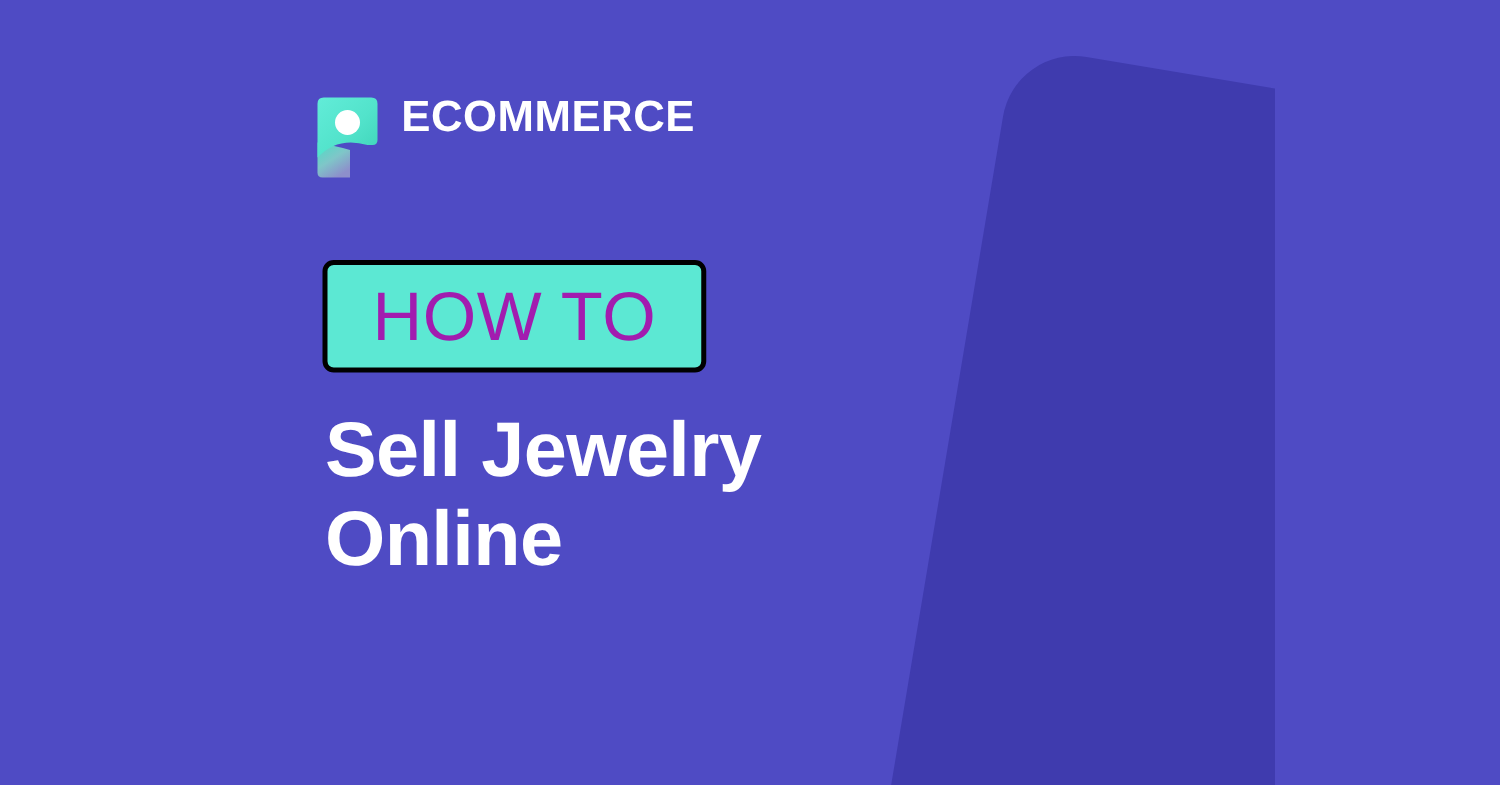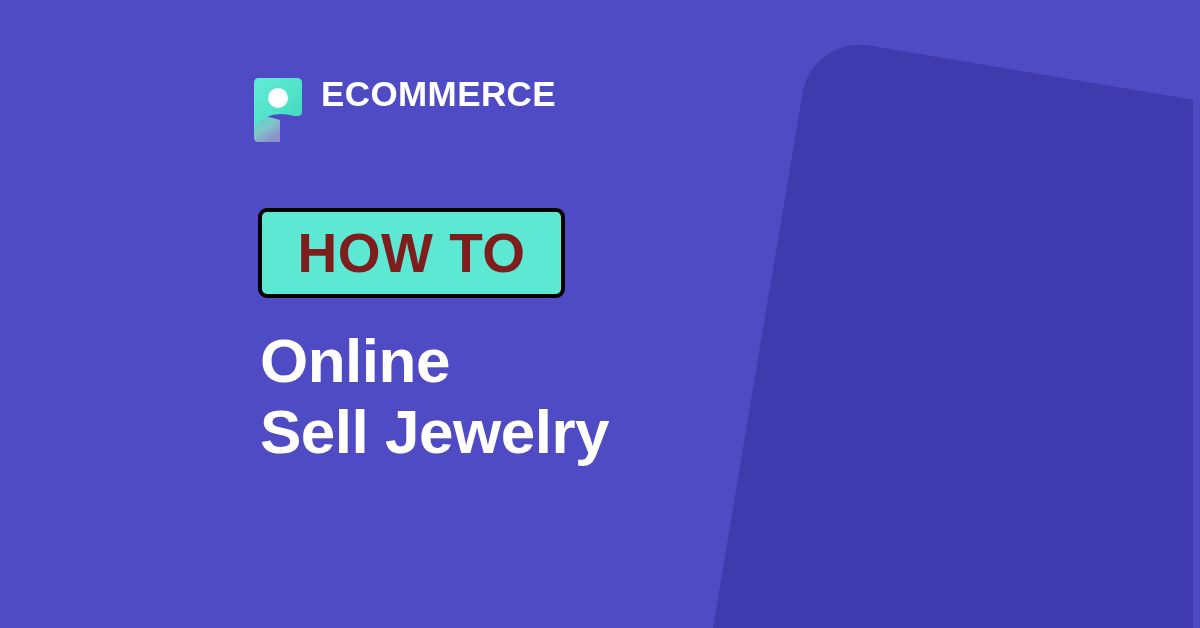--- a/index.html
+++ b/index.html
@@ -9,21 +9,21 @@
   body {
     width: 1200px;
     height: 628px;
     overflow: hidden;
     font-family: "Liberation Sans", sans-serif;
     background: #4f4bc4;
   }
 
   #banner {
     position: relative;
-    width: 1193px;
+    width: 1020px;
     height: 628px;
     background: #4f4bc4;
     overflow: hidden;
   }
 
   
   .bg-shape-layer {
     position: absolute;
     inset: 0;
     overflow: hidden;
@@ -89,23 +89,23 @@
     height: 90px;
     box-sizing: border-box;
     background: #5ce8d3;
     border: 4px solid #000000;
     border-radius: 9px;
     display: flex;
     align-items: center;
     justify-content: center;
   }
   .badge-text {
-    color: #7f1d1d;
+    color: #a21caf;
     font-family: "Liberation Sans", sans-serif;
-    font-weight: bold;
+    font-weight: normal;
     font-size: 55px;
     line-height: 55px;
     letter-spacing: 0.5px;
     white-space: nowrap;
   }
 
   
   .headline {
     position: absolute;
     left: 260px;
@@ -158,18 +158,18 @@
       <div class="logo-words">
         <span class="logo-word">ECOMMERCE</span>
       </div>
     </div>
 
     <div class="badge">
       <span class="badge-text">HOW TO</span>
     </div>
 
     <h1 class="headline" style="margin:0;">
+      <span class="headline-line">Sell Jewelry</span>
       <span class="headline-line">Online</span>
-      <span class="headline-line">Sell Jewelry</span>
     </h1>
 
   </div>
 </div>
 
 </body></html>

